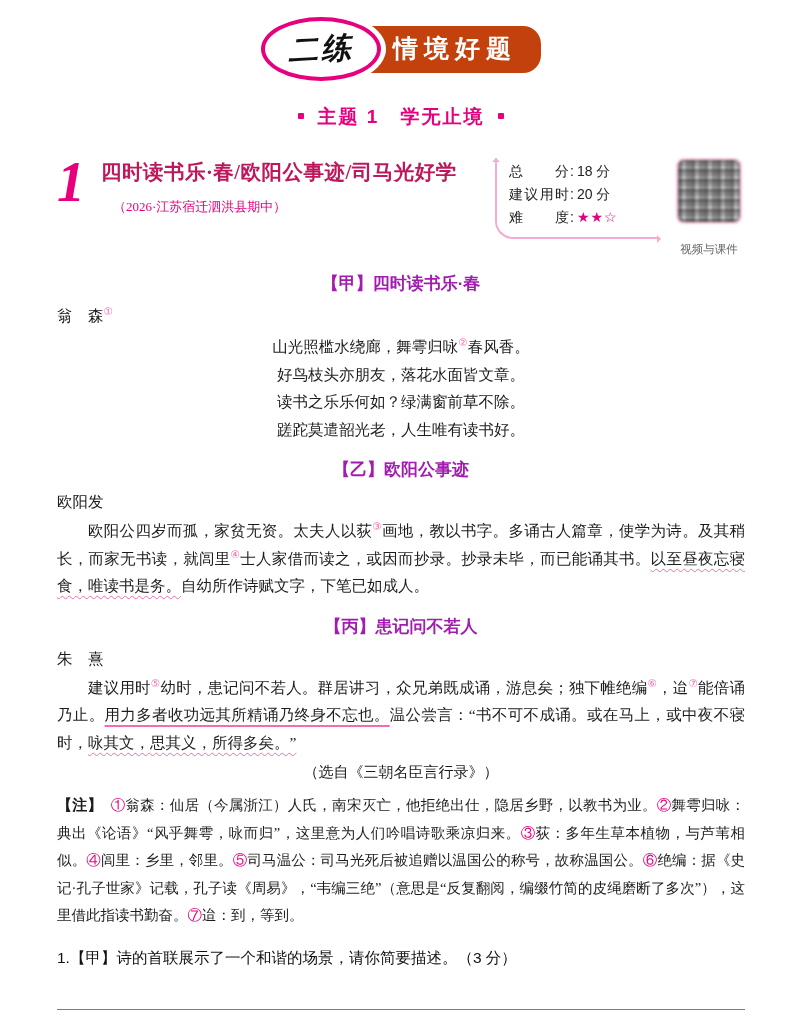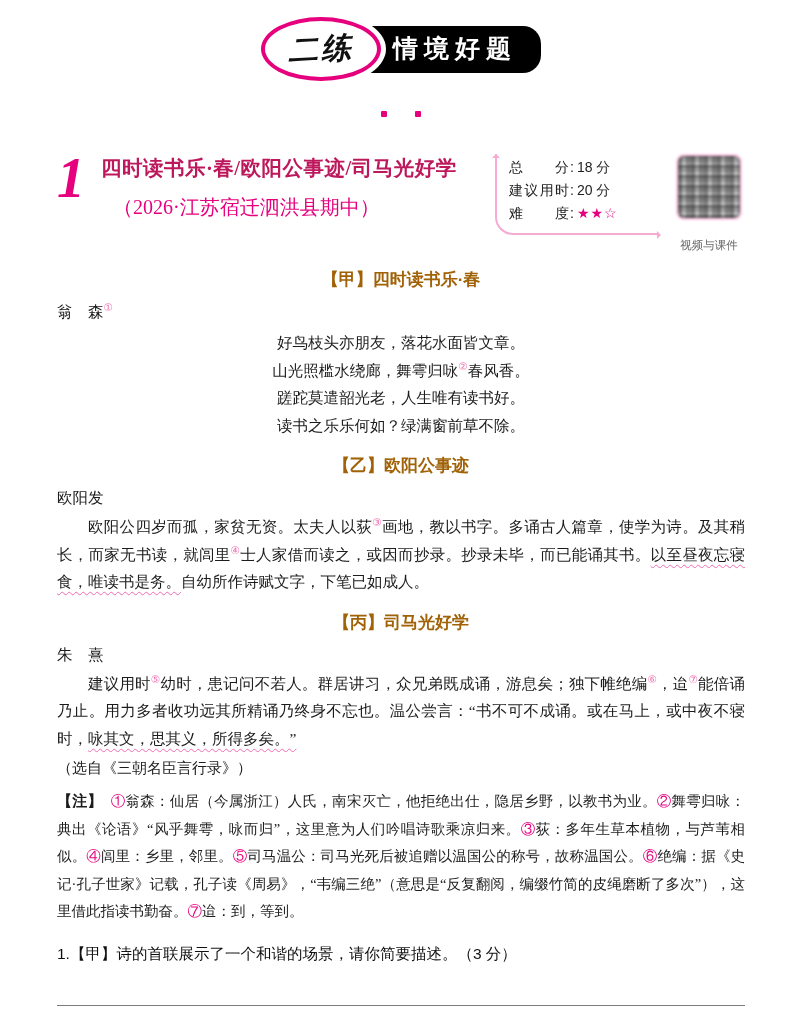--- a/index.html
+++ b/index.html
@@ -5,64 +5,64 @@
   html,body{margin:0;padding:0;background:#ffffff;}
   body{width:790px;height:1032px;overflow:hidden;font-family:"Liberation Serif",serif;color:#1c1c1c;}
   .page{box-sizing:border-box;width:790px;height:1032px;padding:14px 45px 0 57px;position:relative;}
 
   
   .brand{display:flex;align-items:center;justify-content:center;margin-top:4px;height:62px;}
   .brand-oval{width:112px;height:56px;border:4px solid #e6007e;border-radius:50%;background:#fff;
     box-shadow:0 0 0 5px #fff;z-index:2;display:flex;align-items:center;justify-content:center;}
   .brand-oval span{font-family:"Liberation Serif",serif;font-weight:bold;font-style:italic;
     font-size:30px;color:#111;letter-spacing:3px;transform:rotate(-3deg);}
-  .brand-pill{margin-left:-26px;background:#000000;color:#fff;border-radius:8px 18px 18px 8px;
+  .brand-pill{margin-left:-26px;background:#c2410c;color:#fff;border-radius:8px 18px 18px 8px;
     padding:6px 24px 8px 38px;font-family:Liberation Serif, serif;font-weight:bold;
     font-size:25px;letter-spacing:6px;}
 
   
   .theme-row{text-align:center;margin-top:24px;color:#e6007e;font-family:"Liberation Sans",sans-serif;
     font-weight:bold;font-size:19px;letter-spacing:2px;}
   .bullet{display:inline-block;width:6px;height:6px;background:#e6007e;vertical-align:4px;margin:0 14px;border-radius:1px;}
 
   
   .sec-header{display:flex;margin-top:26px;align-items:flex-start;}
   .sec-num{font-family:"Liberation Serif",serif;font-weight:bold;font-style:italic;font-size:56px;
     color:#e6007e;line-height:52px;margin-right:16px;}
   .sec-main{flex:1;padding-top:2px;}
   .sec-title{font-family:"Liberation Serif",serif;font-weight:bold;font-size:20.5px;color:#be185d;letter-spacing:.5px;}
-  .sec-source{margin-top:12px;color:#e6007e;font-size:20px;padding-left:12px;}
+  .sec-source{margin-top:12px;color:#e6007e;font-size:13px;padding-left:12px;}
   .scorebox{width:150px;font-family:"Liberation Sans",sans-serif;font-size:14px;line-height:23px;color:#222;
     border-left:2px solid #f6abd3;border-bottom:2px solid #f6abd3;border-bottom-left-radius:18px;
     padding:2px 0 8px 12px;margin:2px 14px 0 0;position:relative;}
   .scorebox::before{content:"";position:absolute;left:-5px;top:-4px;border:4px solid transparent;border-bottom-color:#f6abd3;}
   .scorebox::after{content:"";position:absolute;right:-6px;bottom:-6px;border:4px solid transparent;border-left-color:#f6abd3;}
   .srow{display:flex;}
   .slabel{width:60px;text-align:justify;text-align-last:justify;}
   .scolon{margin:0 3px 0 1px;}
   .stars{color:#e6007e;letter-spacing:1px;}
   .qrwrap{width:72px;text-align:center;padding-top:2px;}
   .qrbox{width:62px;height:62px;margin:0 auto;border:2px solid #f9c6e0;border-radius:8px;
     background:
       repeating-linear-gradient(0deg,#8f8f8f 0 3px,#d9d9d9 3px 6px,#b3b3b3 6px 10px),
       repeating-linear-gradient(90deg,#9a9a9a 0 4px,#e0e0e0 4px 8px,#ababab 8px 13px);
     background-blend-mode:multiply;filter:blur(1.1px);}
   .qrcaption{font-family:"Liberation Sans",sans-serif;font-size:11.5px;color:#666;margin-top:18px;white-space:nowrap;}
 
   
   .passage-heading{text-align:center;font-family:"Liberation Sans",sans-serif;font-weight:bold;
-    font-size:17px;color:#a16207;margin:15px 0 0;}
+    font-size:17px;color:#a21caf;margin:15px 0 0;}
   .author{text-align:left;font-size:15.5px;margin-top:11px;}
   .poem-line{text-align:center;font-size:15.5px;line-height:27.5px;}
   .poem{margin-top:6px;}
   .para{font-size:15.5px;line-height:27.5px;text-align:justify;text-indent:2em;margin:4px 0 0;}
-  .source-line{text-align:left;font-size:15px;margin-top:7px;}
+  .source-line{text-align:center;font-size:15px;margin-top:7px;}
   .sup{color:#f06daf;font-size:10.5px;vertical-align:super;line-height:0;}
   .num{color:#e6007e;}
-  .uline{text-decoration-color:#f06daf;text-decoration-thickness:1.5px;text-underline-offset:5px;}
+  .uline{text-decoration:underline;text-decoration-color:#f06daf;text-decoration-thickness:1.5px;text-underline-offset:5px;}
   .wavy{text-decoration:underline wavy;text-decoration-color:#f06daf;text-decoration-thickness:1px;text-underline-offset:4px;}
 
   
   .notes{font-size:14.5px;line-height:27.5px;text-align:justify;margin-top:9px;}
   .note-label{font-family:"Liberation Sans",sans-serif;font-weight:bold;font-size:15px;margin-right:8px;}
 
   
   .question{margin-top:18px;font-family:"Liberation Sans",sans-serif;font-size:15.5px;color:#111;}
   .q-prefix{font-weight:normal;}
   .ansline{height:34px;border-bottom:1.5px solid #7d7d7d;}
@@ -74,21 +74,21 @@
 <div class="page">
 
   <div class="brand">
     <div class="brand-oval">
       <span>二练</span>
     </div>
     <div class="brand-pill">情境好题</div>
   </div>
 
   <div class="theme-row">
-    <span class="bullet"></span><span class="bullet"></span>
+    <span class="bullet"></span><span>主题 1　学无止境</span><span class="bullet"></span>
   </div>
 
   <div class="sec-header">
     <div class="sec-num">1</div>
     <div class="sec-main">
       <div class="sec-title">四时读书乐·春/欧阳公事迹/司马光好学</div>
       <div class="sec-source">（2026·江苏宿迁泗洪县期中）</div>
     </div>
     <div class="scorebox">
       <div class="srow">
@@ -109,31 +109,31 @@
     </div>
     <div class="qrwrap">
       <div class="qrbox"></div>
       <div class="qrcaption">视频与课件</div>
     </div>
   </div>
 
   <div class="passage-heading">【甲】四时读书乐·春</div>
   <div class="author"><span>翁　森</span><span class="sup">①</span></div>
   <div class="poem">
+    <div class="poem-line"><span>山光照槛水绕廊，舞雩归咏</span><span class="sup">②</span><span>春风香。</span></div>
     <div class="poem-line"><span>好鸟枝头亦朋友，落花水面皆文章。</span></div>
-    <div class="poem-line"><span>山光照槛水绕廊，舞雩归咏</span><span class="sup">②</span><span>春风香。</span></div>
+    <div class="poem-line"><span>读书之乐乐何如？绿满窗前草不除。</span></div>
     <div class="poem-line"><span>蹉跎莫遣韶光老，人生唯有读书好。</span></div>
-    <div class="poem-line"><span>读书之乐乐何如？绿满窗前草不除。</span></div>
   </div>
 
   <div class="passage-heading">【乙】欧阳公事迹</div>
   <div class="author">欧阳发</div>
   <p class="para"><span>欧阳公四岁而孤，家贫无资。太夫人以荻</span><span class="sup">③</span><span>画地，教以书字。多诵古人篇章，使学为诗。及其稍长，而家无书读，就闾里</span><span class="sup">④</span><span>士人家借而读之，或因而抄录。抄录未毕，而已能诵其书。</span><span class="wavy">以至昼夜忘寝食，唯读书是务。</span><span>自幼所作诗赋文字，下笔已如成人。</span></p>
 
-  <div class="passage-heading">【丙】司马光好学</div>
+  <div class="passage-heading">【丙】患记问不若人</div>
   <div class="author">朱　熹</div>
   <p class="para"><span>建议用时</span><span class="sup">⑤</span><span>幼时，患记问不若人。群居讲习，众兄弟既成诵，游息矣；独下帷绝编</span><span class="sup">⑥</span><span>，迨</span><span class="sup">⑦</span><span>能倍诵乃止。</span><span class="uline">用力多者收功远其所精诵乃终身不忘也。</span><span>温公尝言：“书不可不成诵。或在马上，或中夜不寝时，</span><span class="wavy">咏其文，思其义，所得多矣。”</span></p>
   <div class="source-line">（选自《三朝名臣言行录》）</div>
 
   <div class="notes">
     <span class="note-label">【注】</span><span><span class="num">①</span><span>翁森：仙居（今属浙江）人氏，南宋灭亡，他拒绝出仕，隐居乡野，以教书为业。</span><span class="num">②</span><span>舞雩归咏：典出《论语》“风乎舞雩，咏而归”，这里意为人们吟唱诗歌乘凉归来。</span><span class="num">③</span><span>荻：多年生草本植物，与芦苇相似。</span><span class="num">④</span><span>闾里：乡里，邻里。</span><span class="num">⑤</span><span>司马温公：司马光死后被追赠以温国公的称号，故称温国公。</span><span class="num">⑥</span><span>绝编：据《史记·孔子世家》记载，孔子读《周易》，“韦编三绝”（意思是“反复翻阅，编缀竹简的皮绳磨断了多次”），这里借此指读书勤奋。</span><span class="num">⑦</span><span>迨：到，等到。</span></span>
   </div>
 
   <div class="question">
     <span class="q-prefix">1.【甲】</span><span>诗的首联展示了一个和谐的场景，请你简要描述。（3 分）</span>

